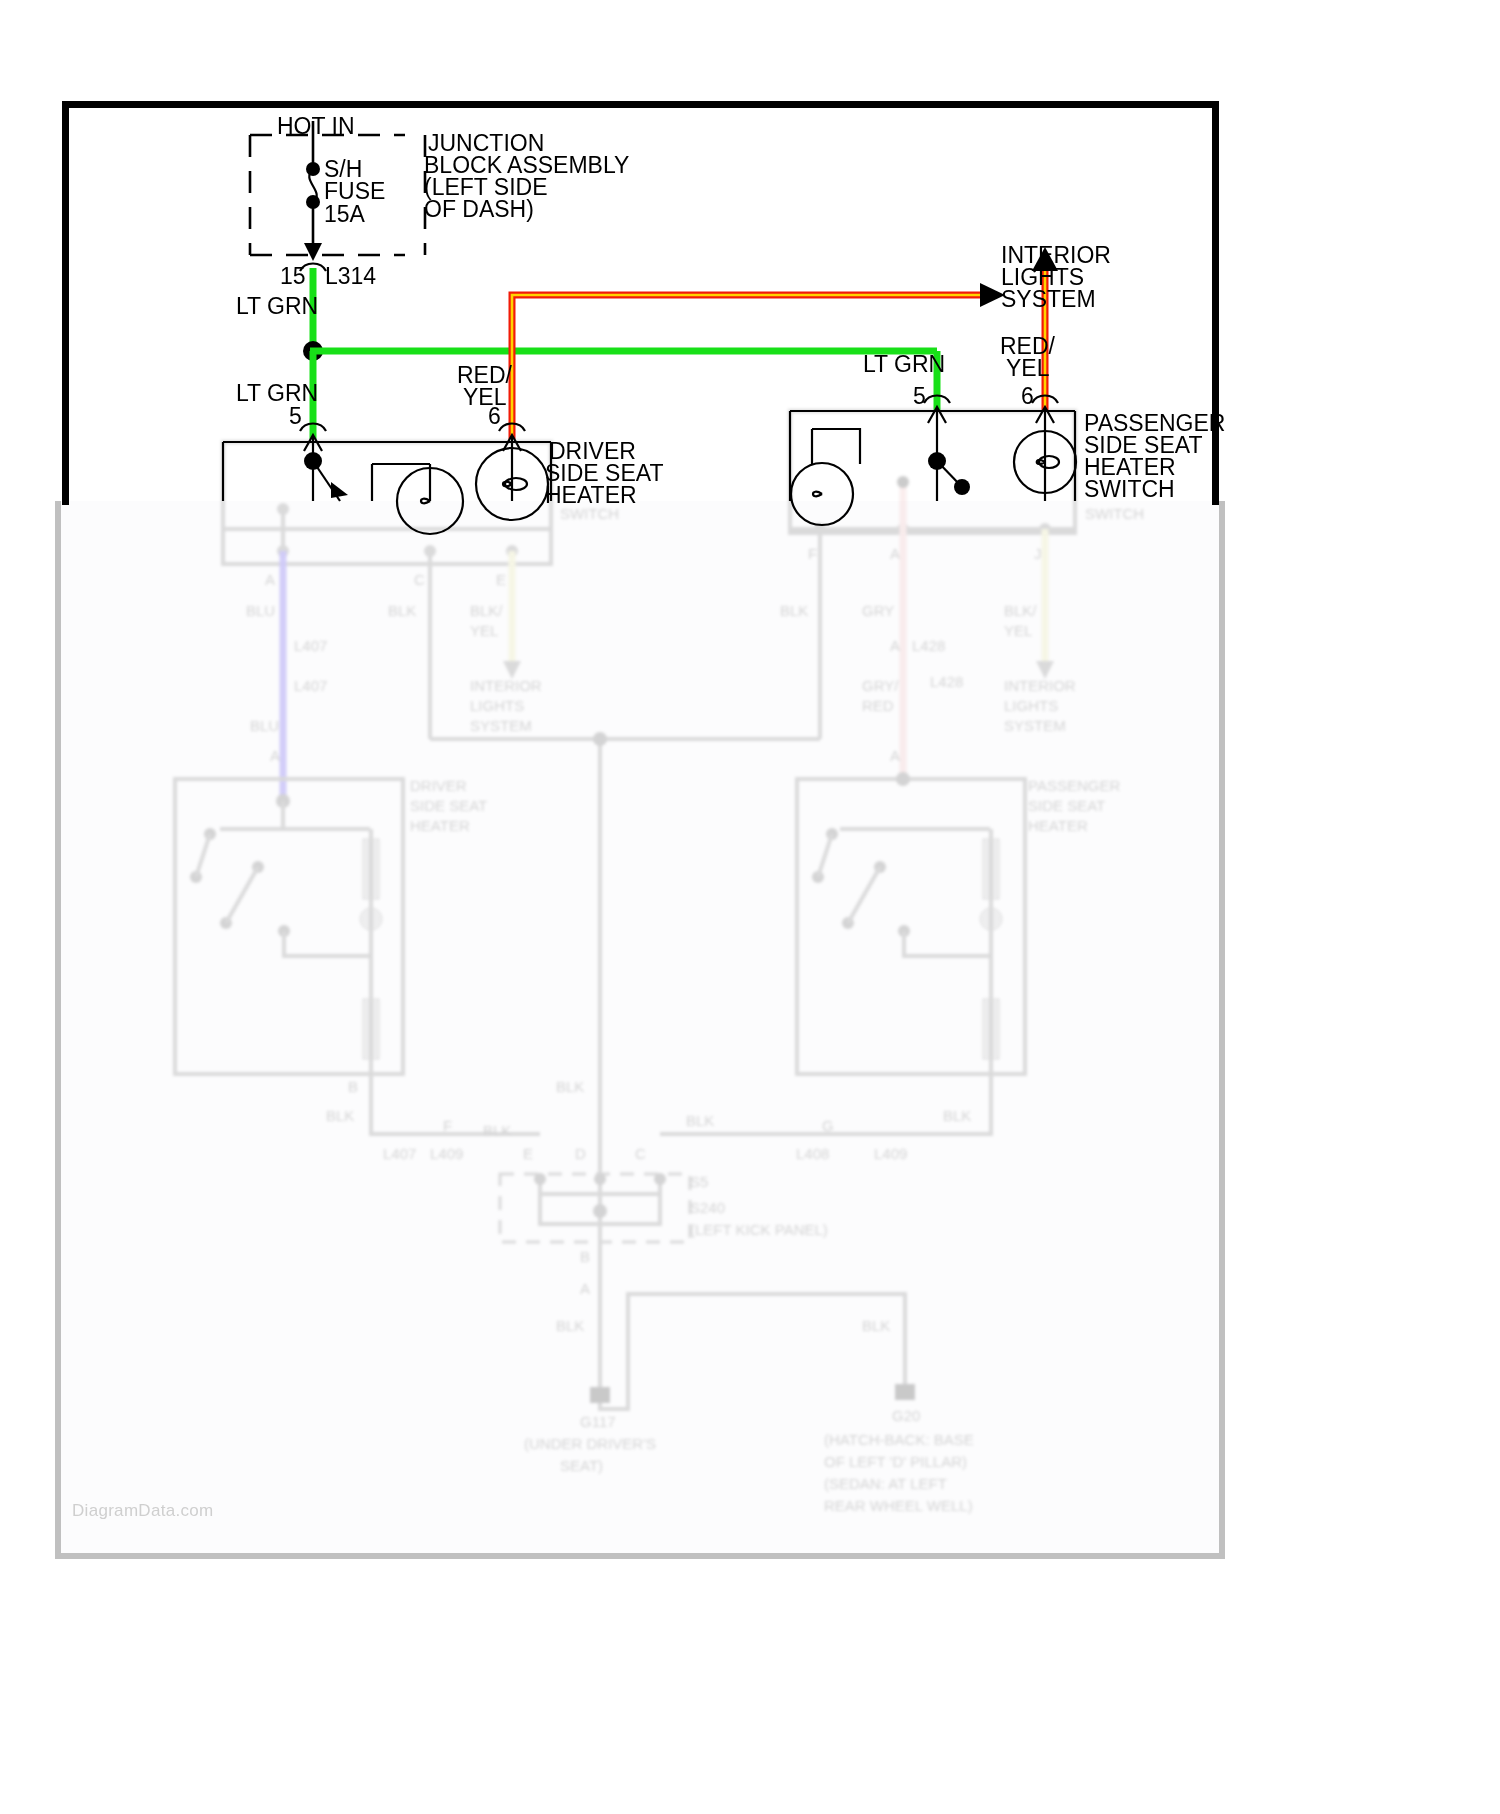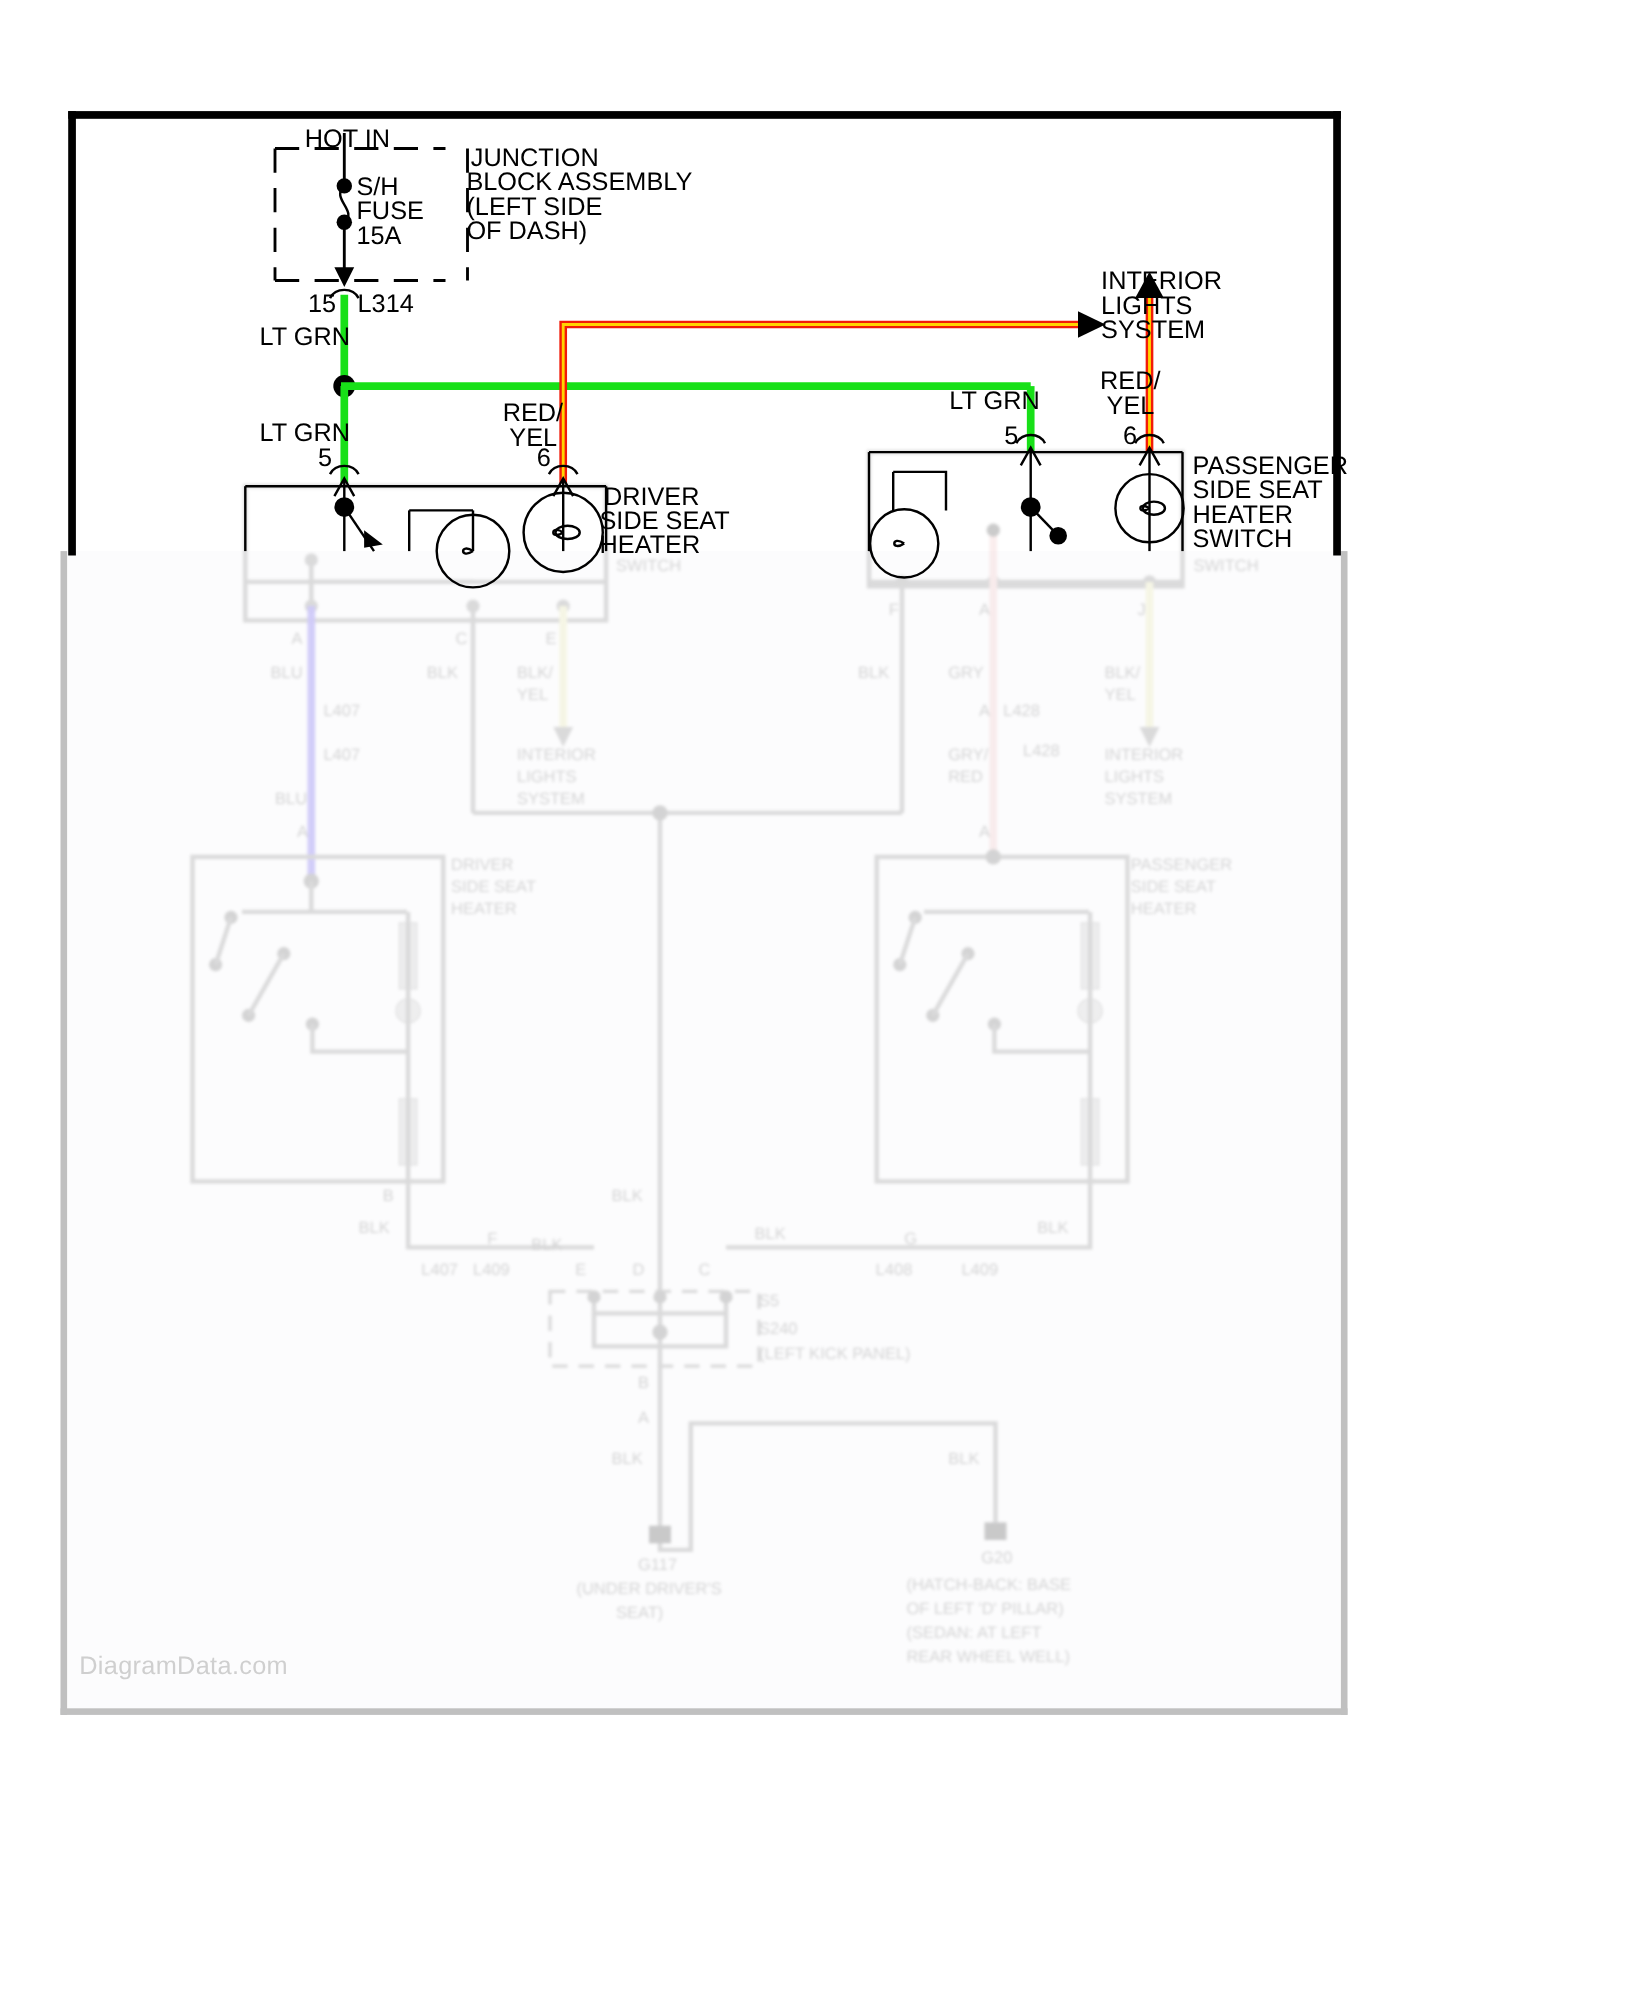--- a/index.html
+++ b/index.html
@@ -51,21 +51,21 @@
   .wire-grn{stroke:#18e018;fill:none;stroke-width:7;}
   .wire-red{stroke:#f21b08;fill:none;stroke-width:7;}
   .wire-yel{stroke:#ffd400;fill:none;stroke-width:2.6;}
   .wire-blu{stroke:#6a5bef;fill:none;stroke-width:7;}
   .wire-ylw2{stroke:#e8e8b0;fill:none;stroke-width:7;}
   .wire-pnk{stroke:#f0c6c6;fill:none;stroke-width:7;}
   .dot{fill:#000;}
   #watermark{
     position:absolute;left:72px;top:1462px;
     font-family:"Liberation Sans", sans-serif;
-    font-size:23px;color:#cfcfcf;
+    font-size:17px;color:#cfcfcf;
     letter-spacing:0.3px;
     z-index:6;
   }
 </style>
 </head>
 <body>
 
 <div id="page">
 
   <div id="faded"></div>

